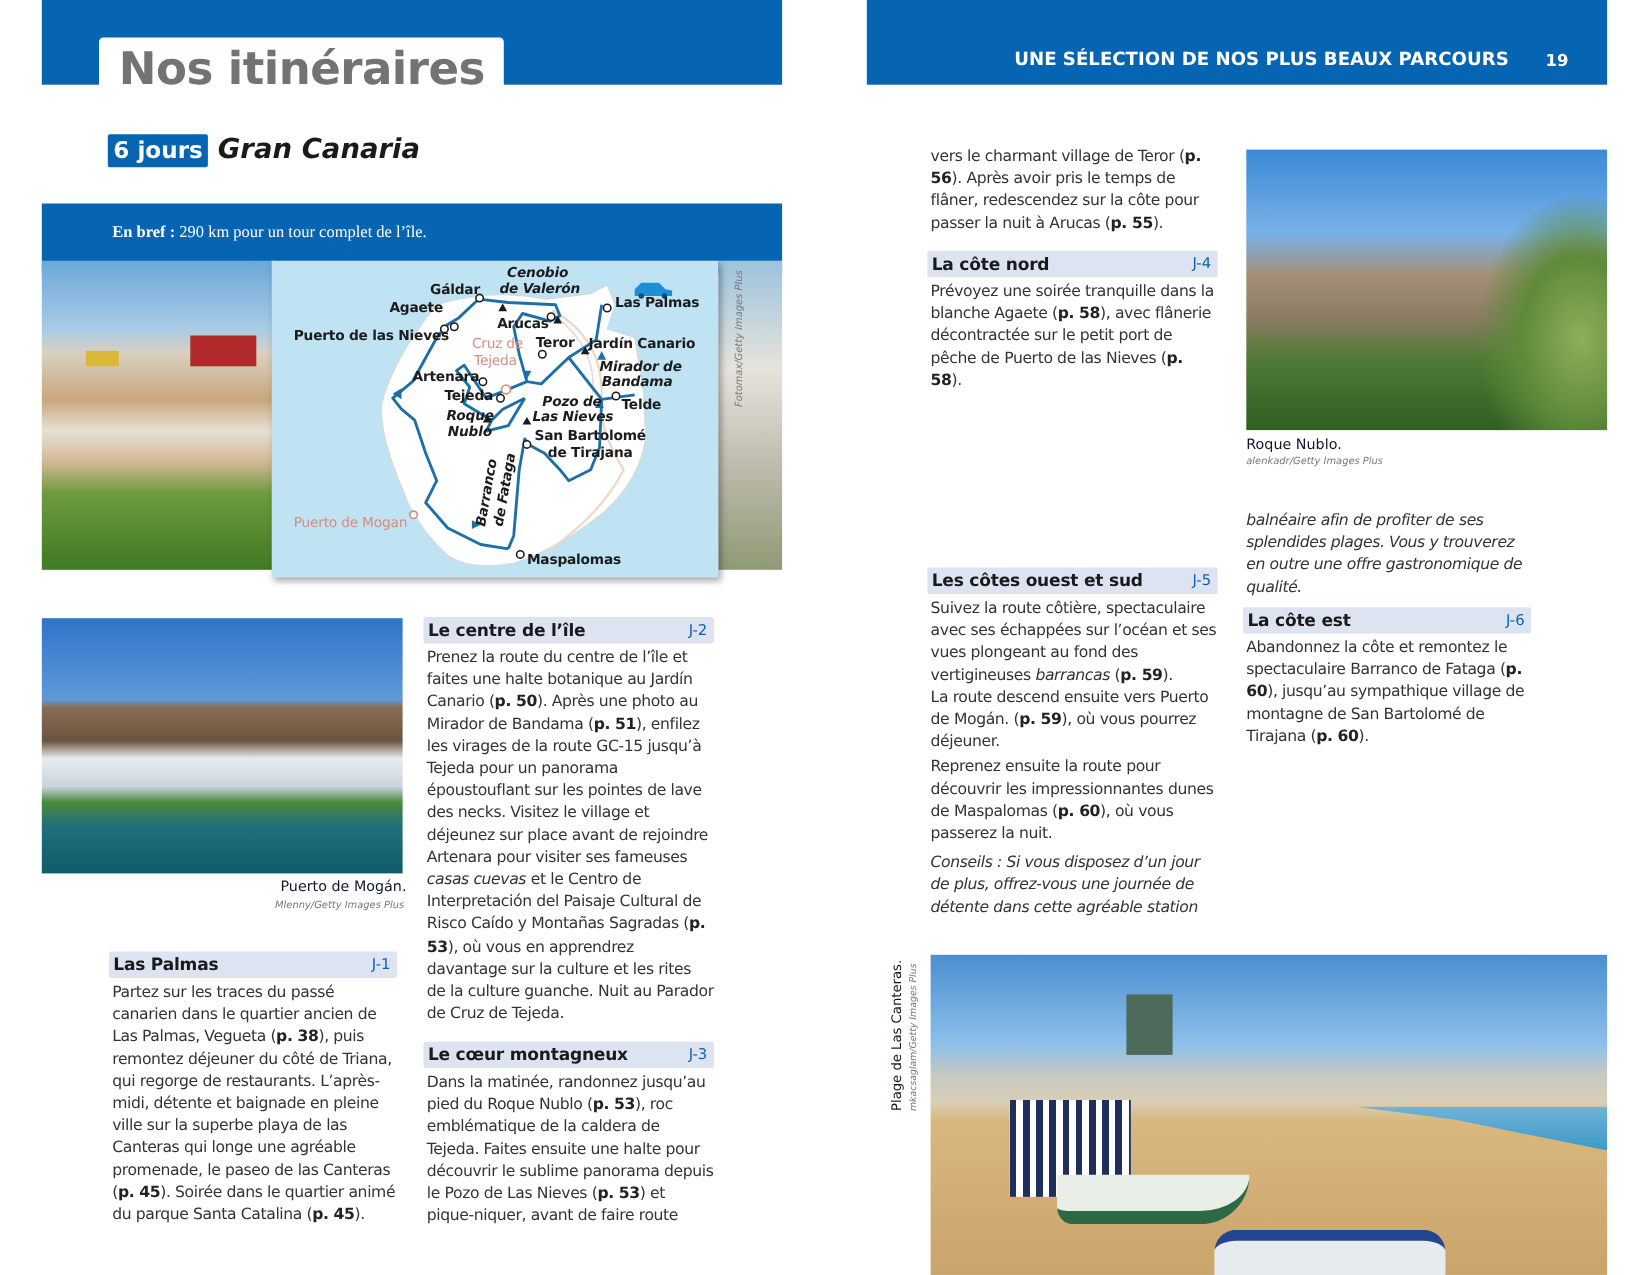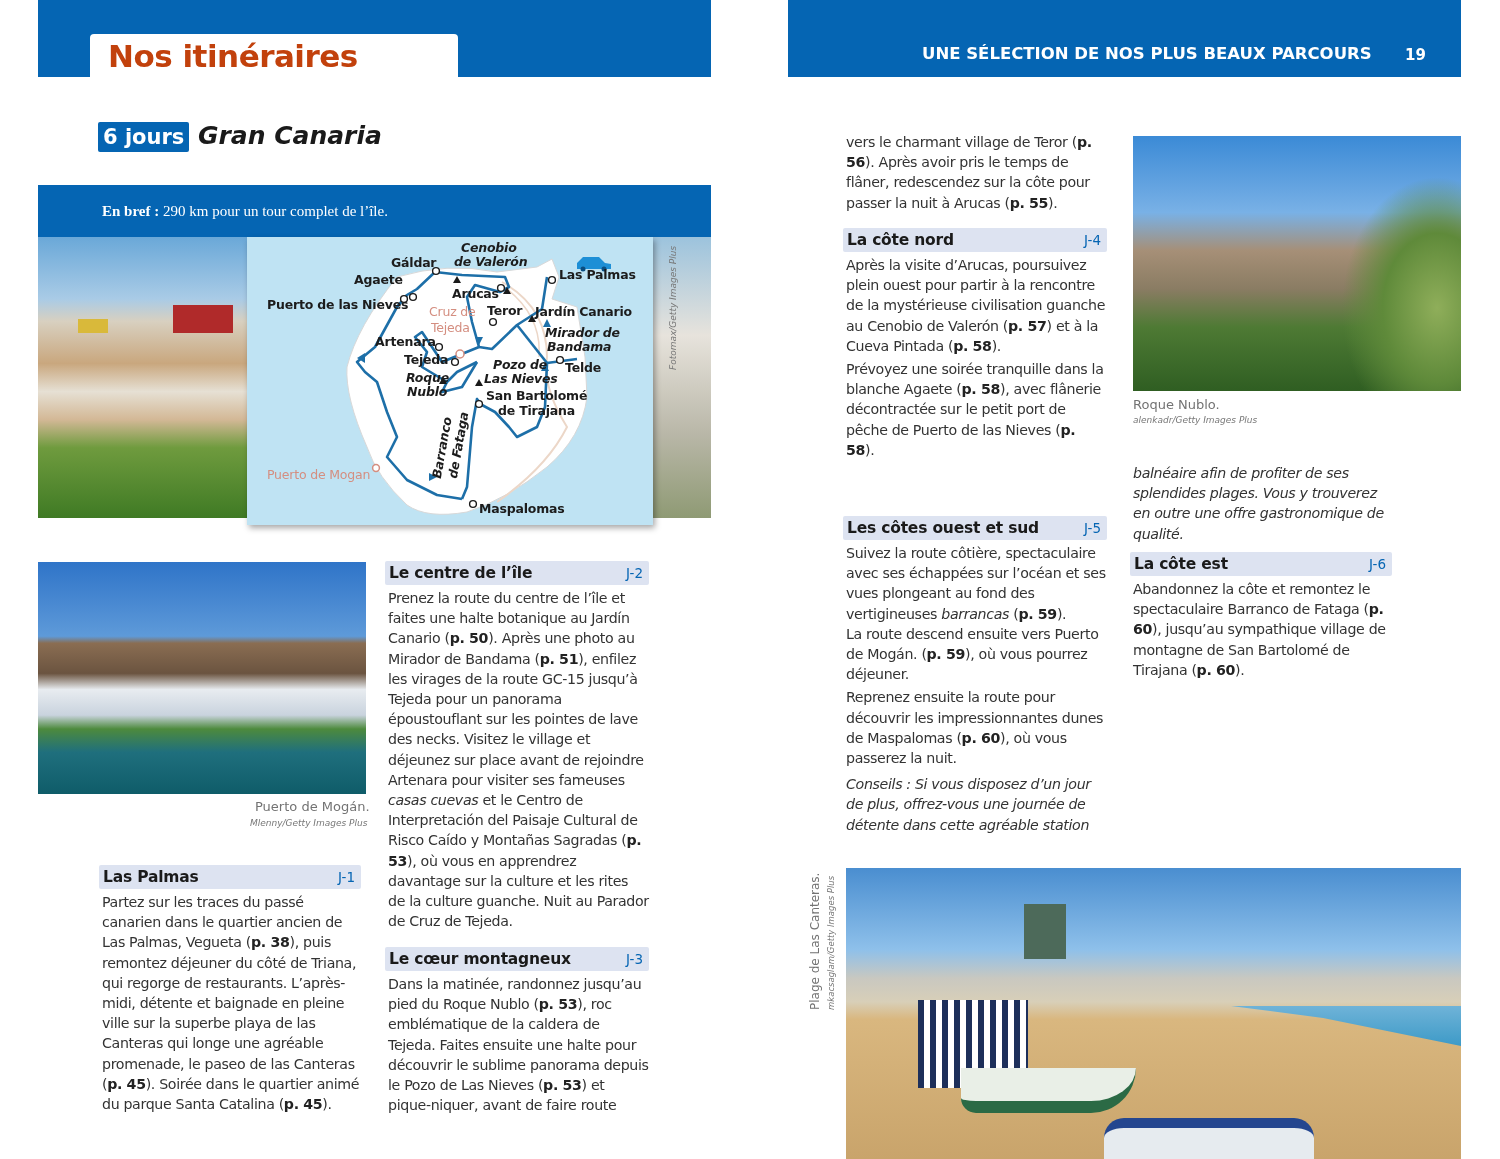--- a/index.html
+++ b/index.html
@@ -4,21 +4,21 @@
 <style>
   * { box-sizing: border-box; margin: 0; padding: 0; }
   html, body { width: 1500px; height: 1159px; background: #ffffff; overflow: hidden; }
   body { position: relative; font-family: "Liberation Sans", sans-serif; color: #2b2b2b; }
 
   .abs { position: absolute; }
 
   
   .header-bar { position: absolute; background: #0565b3; }
   .title-tab { position: absolute; background: #ffffff; border-radius: 4px 4px 0 0; }
-  .main-title { position: absolute; font-family: "DejaVu Sans", sans-serif; font-weight: bold; color: #c2410c; font-size: 31px; letter-spacing: -0.5px; }
+  .main-title { position: absolute; font-family: "DejaVu Sans", sans-serif; font-weight: bold; color: #737373; font-size: 41px; letter-spacing: -0.5px; }
   .running-head { position: absolute; color: #ffffff; font-family: "DejaVu Sans", sans-serif; font-weight: bold; font-size: 16.5px; letter-spacing: 0px; }
   .page-num { position: absolute; color: #ffffff; font-family: "DejaVu Sans", sans-serif; font-weight: bold; font-size: 15px; }
 
   .days-badge { position: absolute; background: #0565b3; color: #fff; font-family: "DejaVu Sans", sans-serif; font-weight: bold; font-size: 21px; padding: 0 5px; border-radius: 2px; line-height: 30px; height: 30px; }
   .region-title { position: absolute; font-family: "DejaVu Sans", sans-serif; font-weight: bold; font-size: 25px; color: #1a1a1a; }
 
   .brief-bar { position: absolute; background: #0565b3; color: #fff; font-family: "Liberation Serif", serif; font-size: 15px; }
   .brief-bar b { font-weight: bold; }
 
   
@@ -34,21 +34,21 @@
   .photo-roque { background: linear-gradient(180deg, #3b8ad6 0%, #79b1e6 30%, #a68f77 45%, #8a7c63 60%, #4e7a34 75%, #2f5e22 100%); }
   .photo-roque .yucca { position: absolute; right: 0; top: 40px; width: 120px; height: 220px; background: radial-gradient(ellipse at 80% 60%, #8fae5a 0%, #5f8a3a 40%, rgba(80,120,50,0) 70%); }
   .photo-beach { background: linear-gradient(180deg, #4a8ed0 0%, #8ec0ea 28%, #c9c8c0 38%, #d8cfb8 46%, #d9b77f 52%, #c9a46b 100%); }
   .photo-beach .sea { position: absolute; right: 0; top: 138px; width: 230px; height: 40px; background: linear-gradient(180deg, #6fb3d8, #3d9ac7); clip-path: polygon(0 0, 100% 0, 100% 100%, 40% 30%); }
   .photo-beach .hut { position: absolute; left: 72px; top: 132px; width: 110px; height: 88px; background: repeating-linear-gradient(90deg, #1d2f5a 0 6px, #ffffff 6px 12px); }
   .photo-beach .boat1 { position: absolute; left: 115px; top: 200px; width: 175px; height: 45px; background: #e9efe7; border-bottom: 12px solid #2b6a45; border-radius: 0 0 60px 20px; }
   .photo-beach .boat2 { position: absolute; left: 258px; top: 250px; width: 210px; height: 44px; background: #e6ebef; border-top: 10px solid #24468f; border-radius: 20px 20px 0 0; }
   .photo-beach .tower { position: absolute; left: 178px; top: 36px; width: 42px; height: 55px; background: #4d6a5a; }
 
   
-  .caption { position: absolute; font-family: "DejaVu Sans", sans-serif; font-size: 13px; color: #737373; }
+  .caption { position: absolute; font-family: "DejaVu Sans", sans-serif; font-size: 13px; color: #0f172a; }
   .credit { position: absolute; font-family: "DejaVu Sans", sans-serif; font-size: 9px; font-style: italic; color: #777; }
   .vertical { writing-mode: vertical-rl; transform: rotate(180deg); }
 
   
   .section { position: absolute; }
   .sec-head { display: flex; justify-content: space-between; align-items: center; background: #dde3f1; height: 24px; padding: 0 6px 0 4px; border-radius: 2px; }
   .sec-title { font-family: "DejaVu Sans", sans-serif; font-weight: bold; font-size: 15.5px; color: #1a1a1a; letter-spacing: -0.2px; }
   .sec-day { font-family: "DejaVu Sans", sans-serif; font-size: 13.5px; color: #0565b3; }
   .para { font-family: "DejaVu Sans", sans-serif; font-size: 14.2px; line-height: 20.2px; color: #333; padding-left: 3px; letter-spacing: -0.35px; }
   .para b { font-weight: bold; color: #222; }
@@ -212,23 +212,20 @@
     <span>vers le charmant village de Teror (</span><b>p. 56</b><span>). Après avoir pris le temps de flâner, redescendez sur la côte pour passer la nuit à Arucas (</span><b>p. 55</b><span>).</span>
   </div>
 </div>
 
 <div class="section" style="left:843px; top:228px; width:264px;">
   <div class="sec-head">
     <span class="sec-title">La côte nord</span>
     <span class="sec-day">J-4</span>
   </div>
   <div class="para gap">
-    <span>Après la visite d’Arucas, poursuivez plein ouest pour partir à la rencontre de la mystérieuse civilisation guanche au Cenobio de Valerón (</span><b>p. 57</b><span>) et à la Cueva Pintada (</span><b>p. 58</b><span>).</span>
-  </div>
-  <div class="para gap">
     <span>Prévoyez une soirée tranquille dans la blanche Agaete (</span><b>p. 58</b><span>), avec flânerie décontractée sur le petit port de pêche de Puerto de las Nieves (</span><b>p. 58</b><span>).</span>
   </div>
 </div>
 
 <div class="section" style="left:843px; top:516px; width:264px;">
   <div class="sec-head">
     <span class="sec-title">Les côtes ouest et sud</span>
     <span class="sec-day">J-5</span>
   </div>
   <div class="para gap">

